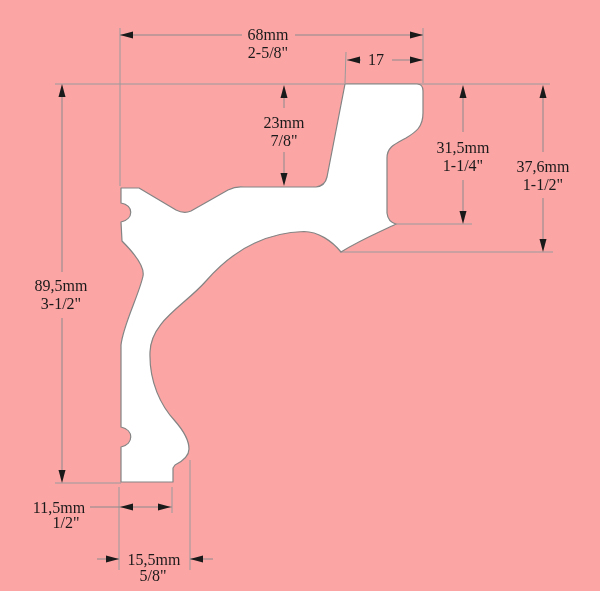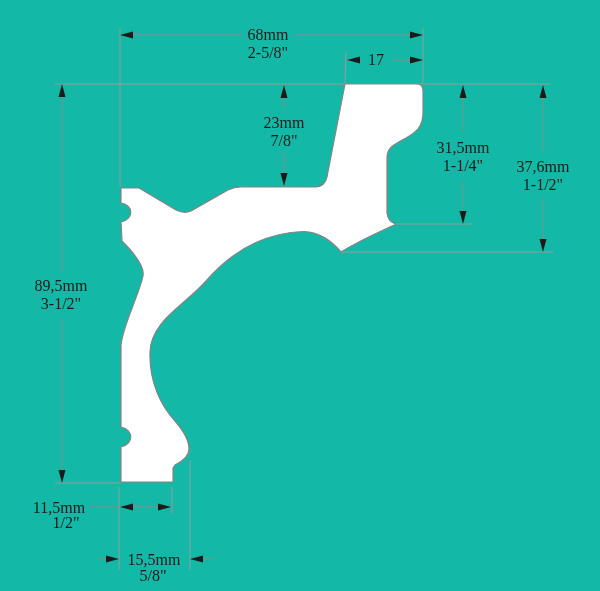--- a/index.html
+++ b/index.html
@@ -8,21 +8,21 @@
     background: #ffffff;
     width: 600px;
     height: 591px;
     overflow: hidden;
     font-family: "Liberation Serif", "DejaVu Serif", serif;
   }
   .stage {
     position: relative;
     width: 600px;
     height: 591px;
-    background: #14b8a6;
+    background: #fca5a5;
   }
   svg { display: block; }
   .ext  { stroke: #9a9a9a; stroke-width: 1; fill: none; }
   .dim  { stroke: #8a8a8a; stroke-width: 1; fill: none; }
   .prof { stroke: #848484; stroke-width: 1.2; fill: #ffffff; stroke-linejoin: round; }
   .arw  { fill: #1a1a1a; stroke: none; }
   .lbl  {
     font-family: "Liberation Serif", "DejaVu Serif", serif;
     font-size: 16px;
     fill: #1a1a1a;

